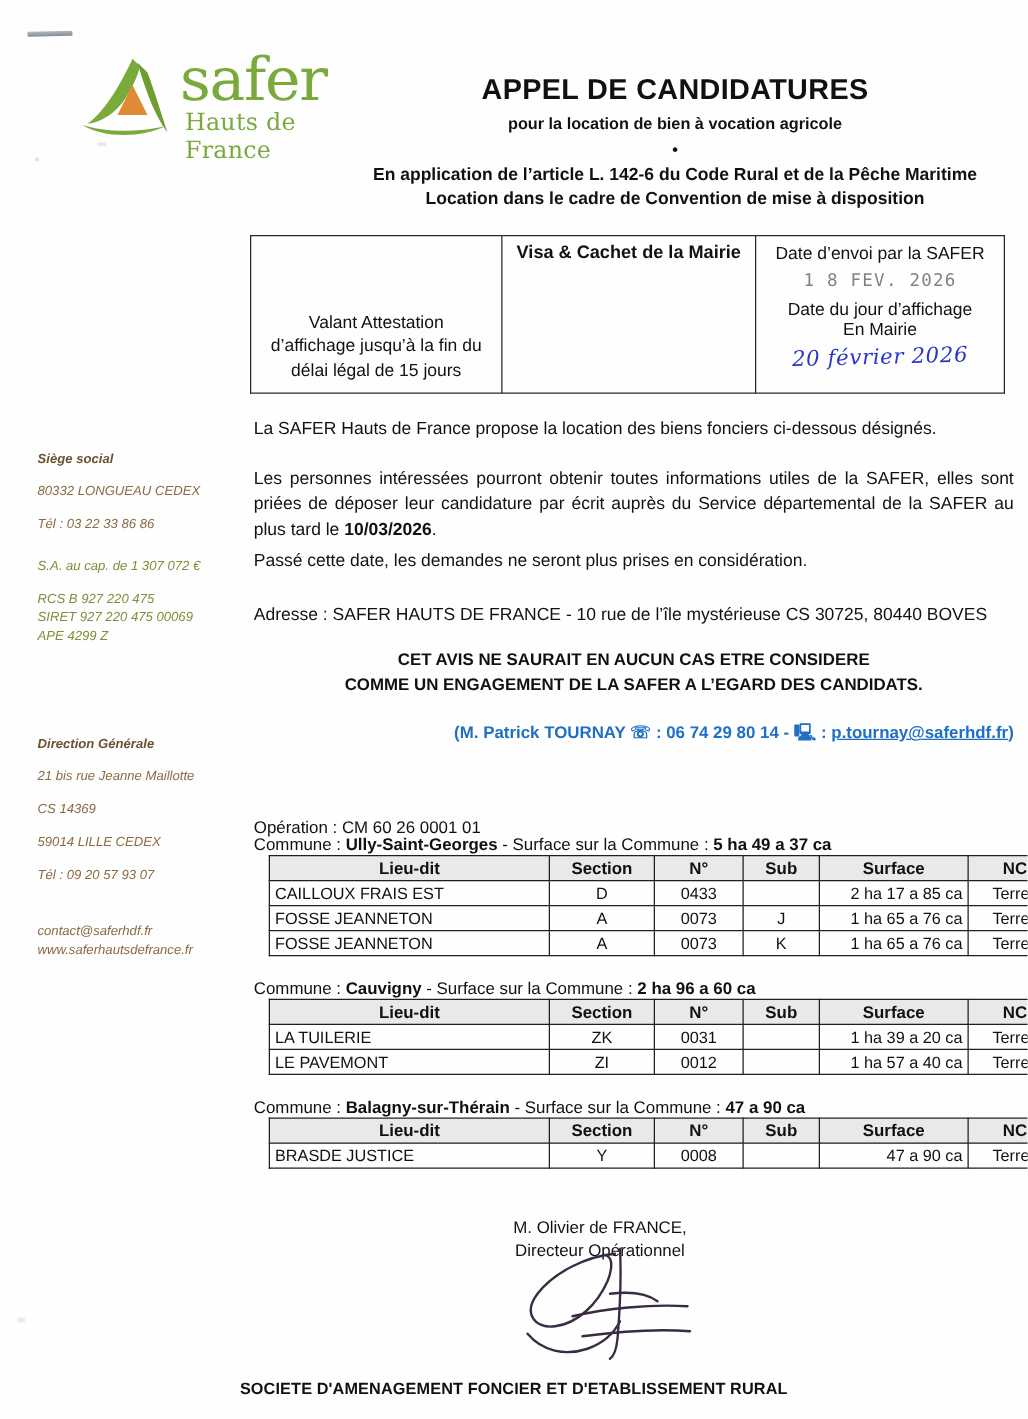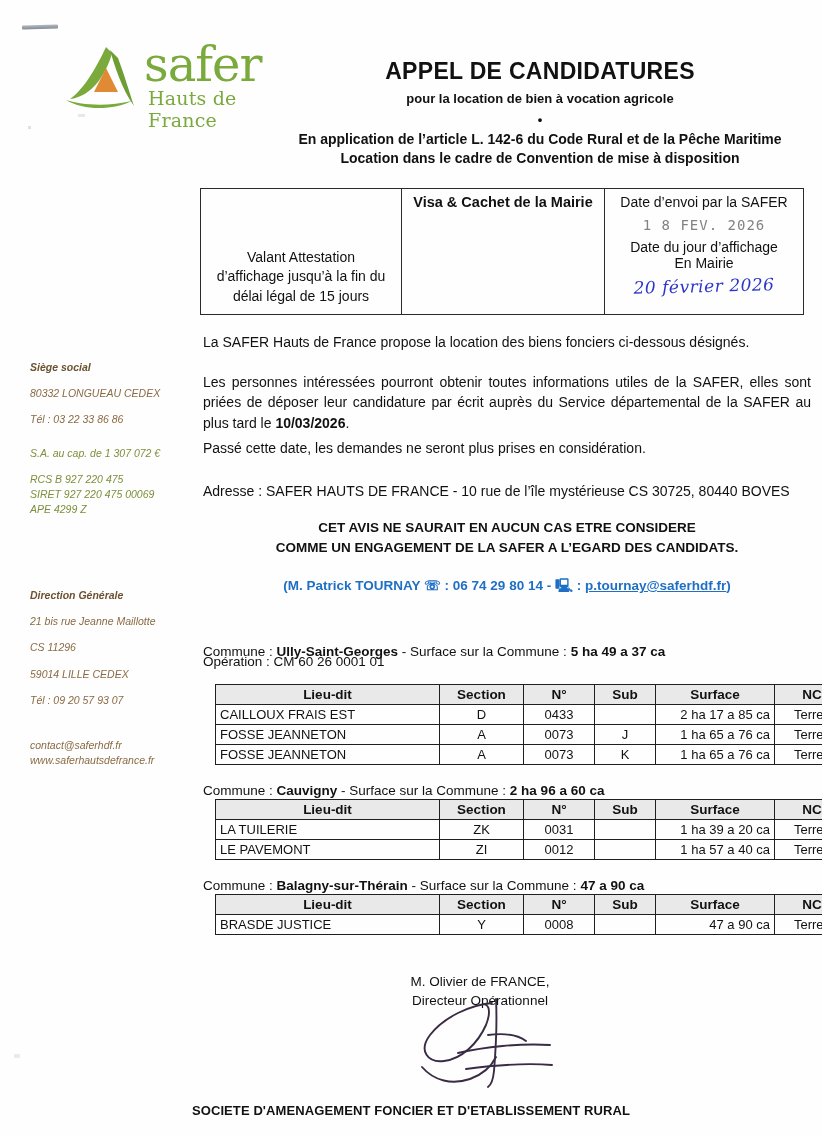--- a/index.html
+++ b/index.html
@@ -178,20 +178,21 @@
     width: 608px;
     font-size: 14px;
     line-height: 1.45;
   }
   .just { text-align: justify; }
   .ctr { text-align: center; }
   .bold { font-weight: bold; }
   .blue {
     color: #1f6fc4;
     font-weight: bold;
+    text-align: right;
   }
   .blue a, .blue .mail {
     color: #1f6fc4;
     text-decoration: underline;
   }
 
   
   .sec-title {
     position: absolute;
     left: 203px;
@@ -310,21 +311,21 @@
       <div>SIRET 927 220 475 00069</div>
       <div>APE  4299 Z</div>
     </div>
   </div>
 
   <div class="side" style="top:588px;">
     <div class="grp">
       <b>Direction Générale</b>
     </div>
     <div class="grp brown">21 bis rue Jeanne Maillotte</div>
-    <div class="grp brown">CS 11296</div>
+    <div class="grp brown">CS 14369</div>
     <div class="grp brown">59014 LILLE CEDEX</div>
     <div class="grp brown">Tél : 09 20 57 93 07</div>
   </div>
 
   <div class="side" style="top:738px;">
     <div class="brown">contact@saferhdf.fr</div>
     <div class="brown">www.saferhautsdefrance.fr</div>
   </div>
 
   <div class="body-txt" style="top:332px;">La SAFER Hauts de France propose la location des biens fonciers ci-dessous désignés.</div>
@@ -339,21 +340,21 @@
 
   <div class="body-txt ctr bold" style="top:518px;font-size:13.5px;">CET AVIS NE SAURAIT EN AUCUN CAS ETRE CONSIDERE</div>
   <div class="body-txt ctr bold" style="top:538px;font-size:13.5px;">COMME UN ENGAGEMENT DE LA SAFER A L’EGARD DES CANDIDATS.</div>
 
   <div class="body-txt ctr blue" style="top:576px;font-size:13.5px;">
     <span>(M. Patrick TOURNAY </span><span>☏</span><span> : 06 74 29 80 14 - </span><span>🖳</span><span> : </span><span class="mail">p.tournay@saferhdf.fr</span><span>)</span>
   </div>
 
   <div class="body-txt" style="top:652px;font-size:13.5px;">Opération : CM 60 26 0001 01</div>
 
-  <div class="sec-title" style="top:644px;text-align:right;">
+  <div class="sec-title" style="top:668px;text-align:right;">
     <span>Commune : </span><span class="bold">Ully-Saint-Georges</span><span> - Surface sur la Commune : </span><span class="bold">5 ha 49 a 37 ca</span>
   </div>
   <table class="p-table" style="top:684px;">
     <tbody>
         <tr>
       <th class="c-lieu">Lieu-dit</th>
       <th class="c-section">Section</th>
       <th class="c-num">N°</th>
       <th class="c-sub">Sub</th>
       <th class="c-surface">Surface</th>

